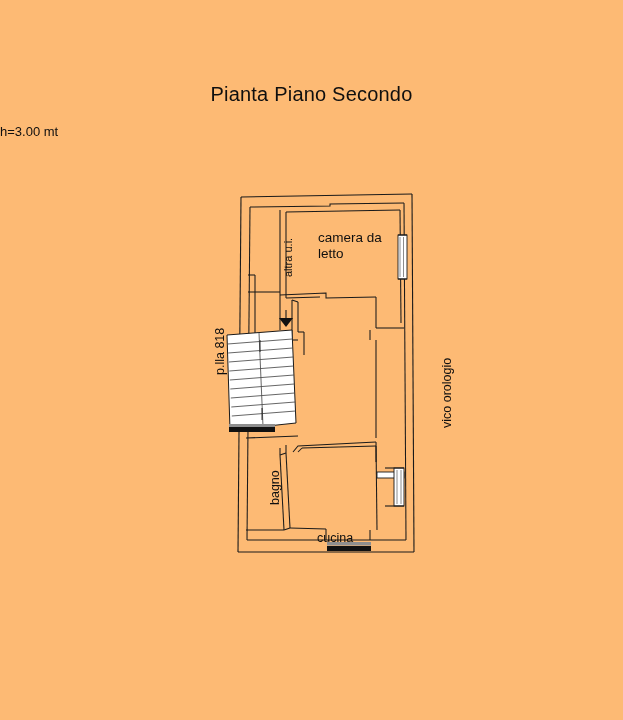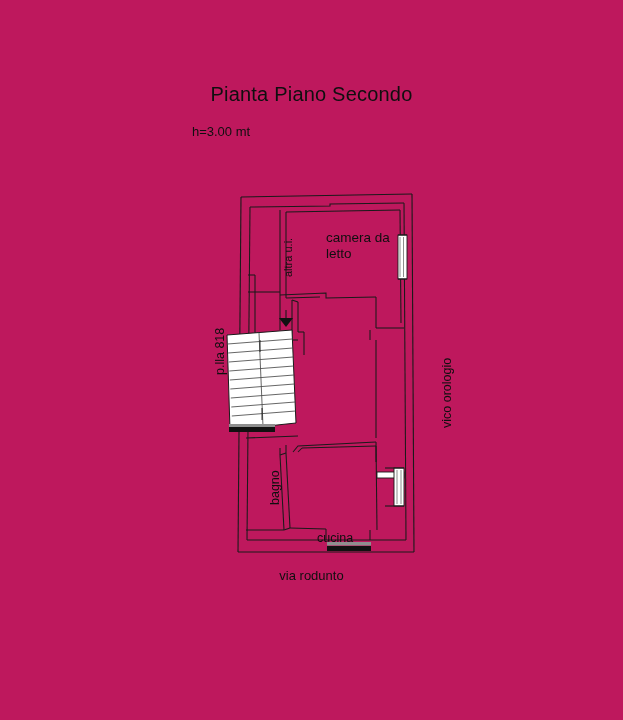--- a/index.html
+++ b/index.html
@@ -14,21 +14,21 @@
     font-family: "Liberation Sans", sans-serif;
     color: #111111;
     overflow: hidden;
   }
 
   #page {
     position: absolute;
     left: 0; top: 0;
     width: 623px;
     height: 720px;
-    background: #be185d;
+    background: #fdba74;
   }
 
   
   .plan-title {
     position: absolute;
     left: 0;
     top: 83px;
     width: 623px;
     text-align: center;
     font-size: 20px;
@@ -36,21 +36,21 @@
     color: #0f0f0f;
     white-space: nowrap;
   }
   .plan-height {
     position: absolute;
     left: 0;
     top: 124px;
     width: 597px;
     padding-right: 155px;
     box-sizing: border-box;
-    text-align: center;
+    text-align: left;
     font-size: 13px;
     color: #0f0f0f;
     white-space: nowrap;
   }
 
   
   #drawing {
     position: absolute;
     left: 180px;
     top: 180px;
@@ -76,21 +76,21 @@
     font-size: 13.5px;
   }
   .lbl-small {
     font-size: 11px;
   }
   .rot-ccw {
     transform: rotate(-90deg);
     transform-origin: left top;
   }
 
-  .lbl-camera  { left: 318px; top: 230px; width: 92px; white-space: normal; margin-left: 8px; }
+  .lbl-camera  { left: 318px; top: 230px; width: 92px; white-space: normal; }
   .lbl-cucina  { left: 317px; top: 483px; margin-top: 48px; }
   .lbl-bagno   { left: 268px; top: 505px; }
   .lbl-altra   { left: 282px; top: 277px; }
   .lbl-plla    { left: 213px; top: 375px; font-size: 12.5px; }
   .lbl-vico    { left: 440px; top: 428px; font-size: 12.5px; }
   .lbl-via     { position:absolute; left: 0; top: 568px; width: 623px; text-align: center; font-size: 13px; }
 </style>
 </head>
 <body>
 
@@ -250,15 +250,14 @@
   <div class="lbl lbl-cucina">cucina</div>
 
   <div class="lbl lbl-bagno rot-ccw">bagno</div>
 
   <div class="lbl lbl-small lbl-altra rot-ccw">altra u.i.</div>
 
   <div class="lbl lbl-plla rot-ccw">p.lla 818</div>
 
   <div class="lbl lbl-vico rot-ccw">vico orologio</div>
 
-  <div class="lbl lbl-via">via rodunto</div>
 
 </div>
 
 </body></html>

